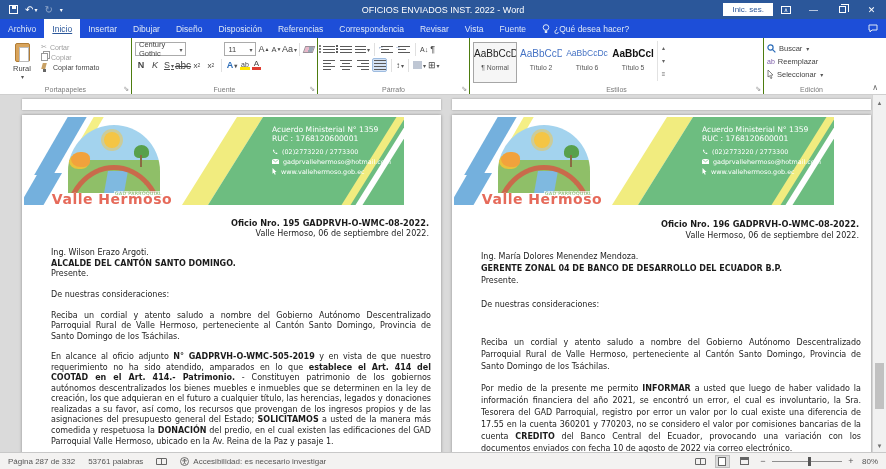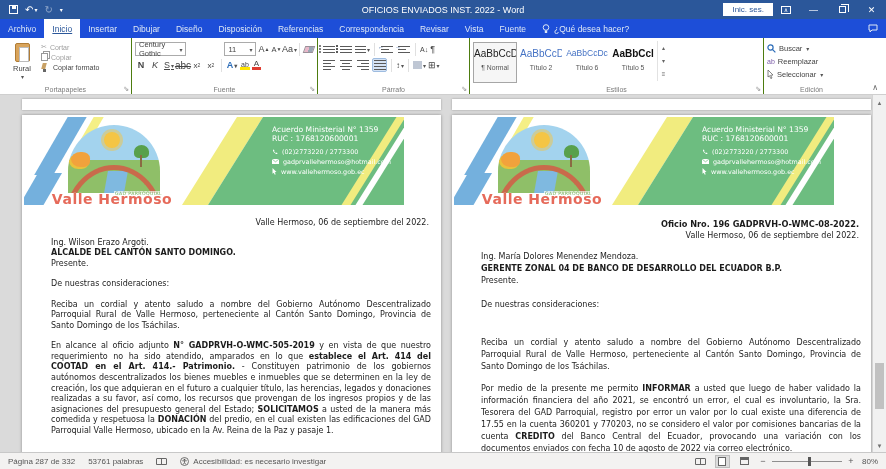--- a/index.html
+++ b/index.html
@@ -496,20 +496,21 @@
             <div class="flower"></div>
             <div class="river"></div>
             <div class="bridge"></div>
           </div>
           <div class="brandsub">GAD PARROQUIAL</div>
           <div class="brand">Valle Hermoso</div>
         </div>
       </div>
       <div class="content">
         <div class="oficio-block">
+          <div class="oficio-no">Oficio Nro. 195 GADPRVH-O-WMC-08-2022.</div>
           <div class="oficio-date">Valle Hermoso, 06 de septiembre del 2022.</div>
         </div>
         <div class="rcpt">
           <div>Ing. Wilson Erazo Argoti.</div>
           <div class="b">ALCALDE DEL CANTÓN SANTO DOMINGO.</div>
           <div>Presente.</div>
         </div>
         <div class="salut">De nuestras consideraciones:</div>
         <div class="para">Reciba un cordial y atento saludo a nombre del Gobierno Autónomo Descentralizado Parroquial Rural de Valle Hermoso, perteneciente al Cantón Santo Domingo, Provincia de Santo Domingo de los Tsáchilas.</div>
         <div class="para"><span>En alcance al oficio adjunto </span><b>N° GADPRVH-O-WMC-505-2019</b><span> y en vista de que nuestro requerimiento no ha sido atendido, amparados en lo que </span><b>establece el Art. 414 del COOTAD en el Art. 414.- Patrimonio.</b><span> - Constituyen patrimonio de los gobiernos autónomos descentralizados los bienes muebles e inmuebles que se determinen en la ley de creación, los que adquieran en el futuro a cualquier título, las herencias, legados y donaciones realizadas a su favor, así como, los recursos que provengan de los ingresos propios y de las asignaciones del presupuesto general del Estado; </span><b>SOLICITAMOS</b><span> a usted de la manera más comedida y respetuosa la </span><b>DONACIÓN</b><span> del predio, en el cual existen las edificaciones del GAD Parroquial Valle Hermoso, ubicado en la Av. Reina de la Paz y pasaje 1.</span></div>

